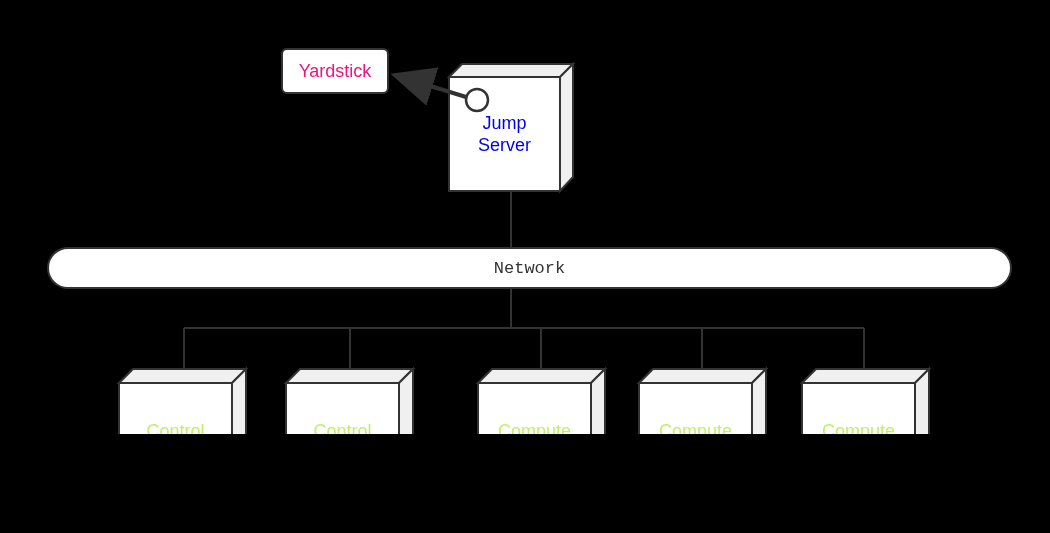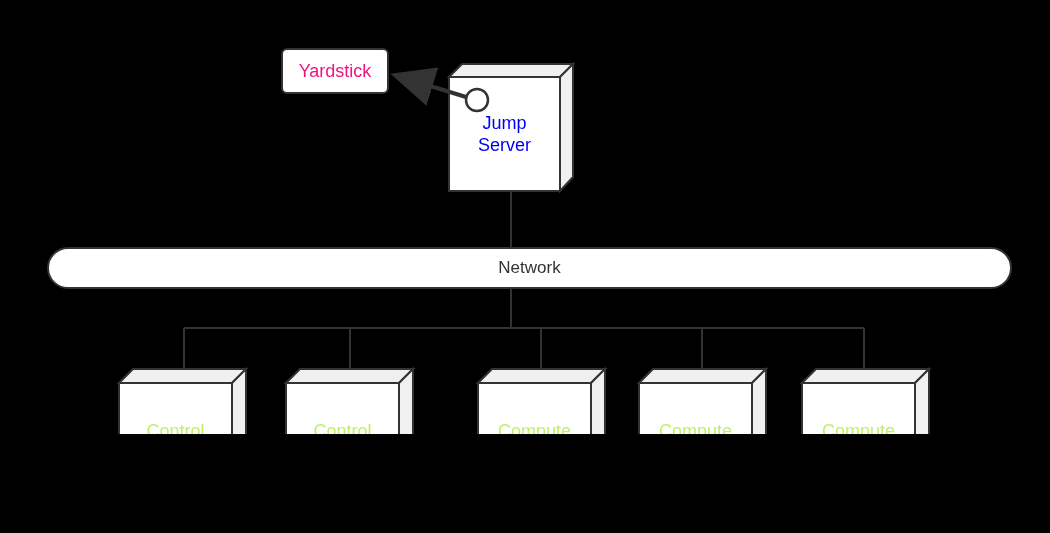--- a/index.html
+++ b/index.html
@@ -59,20 +59,21 @@
     width: 961px;
     height: 38px;
     background: #ffffff;
     border: 2px solid #333333;
     border-radius: 21px;
     display: flex;
     align-items: center;
     justify-content: center;
     color: #333333;
     font-size: 17px;
+    font-family: Liberation Mono, monospace;
   }
 </style>
 </head>
 <body>
 
 <div class="stage">
 
   <svg width="1050" height="533" viewBox="0 0 1050 533">
     <defs>
       <marker id="arrowhead" markerWidth="12" markerHeight="10" refX="9" refY="5" orient="auto">

